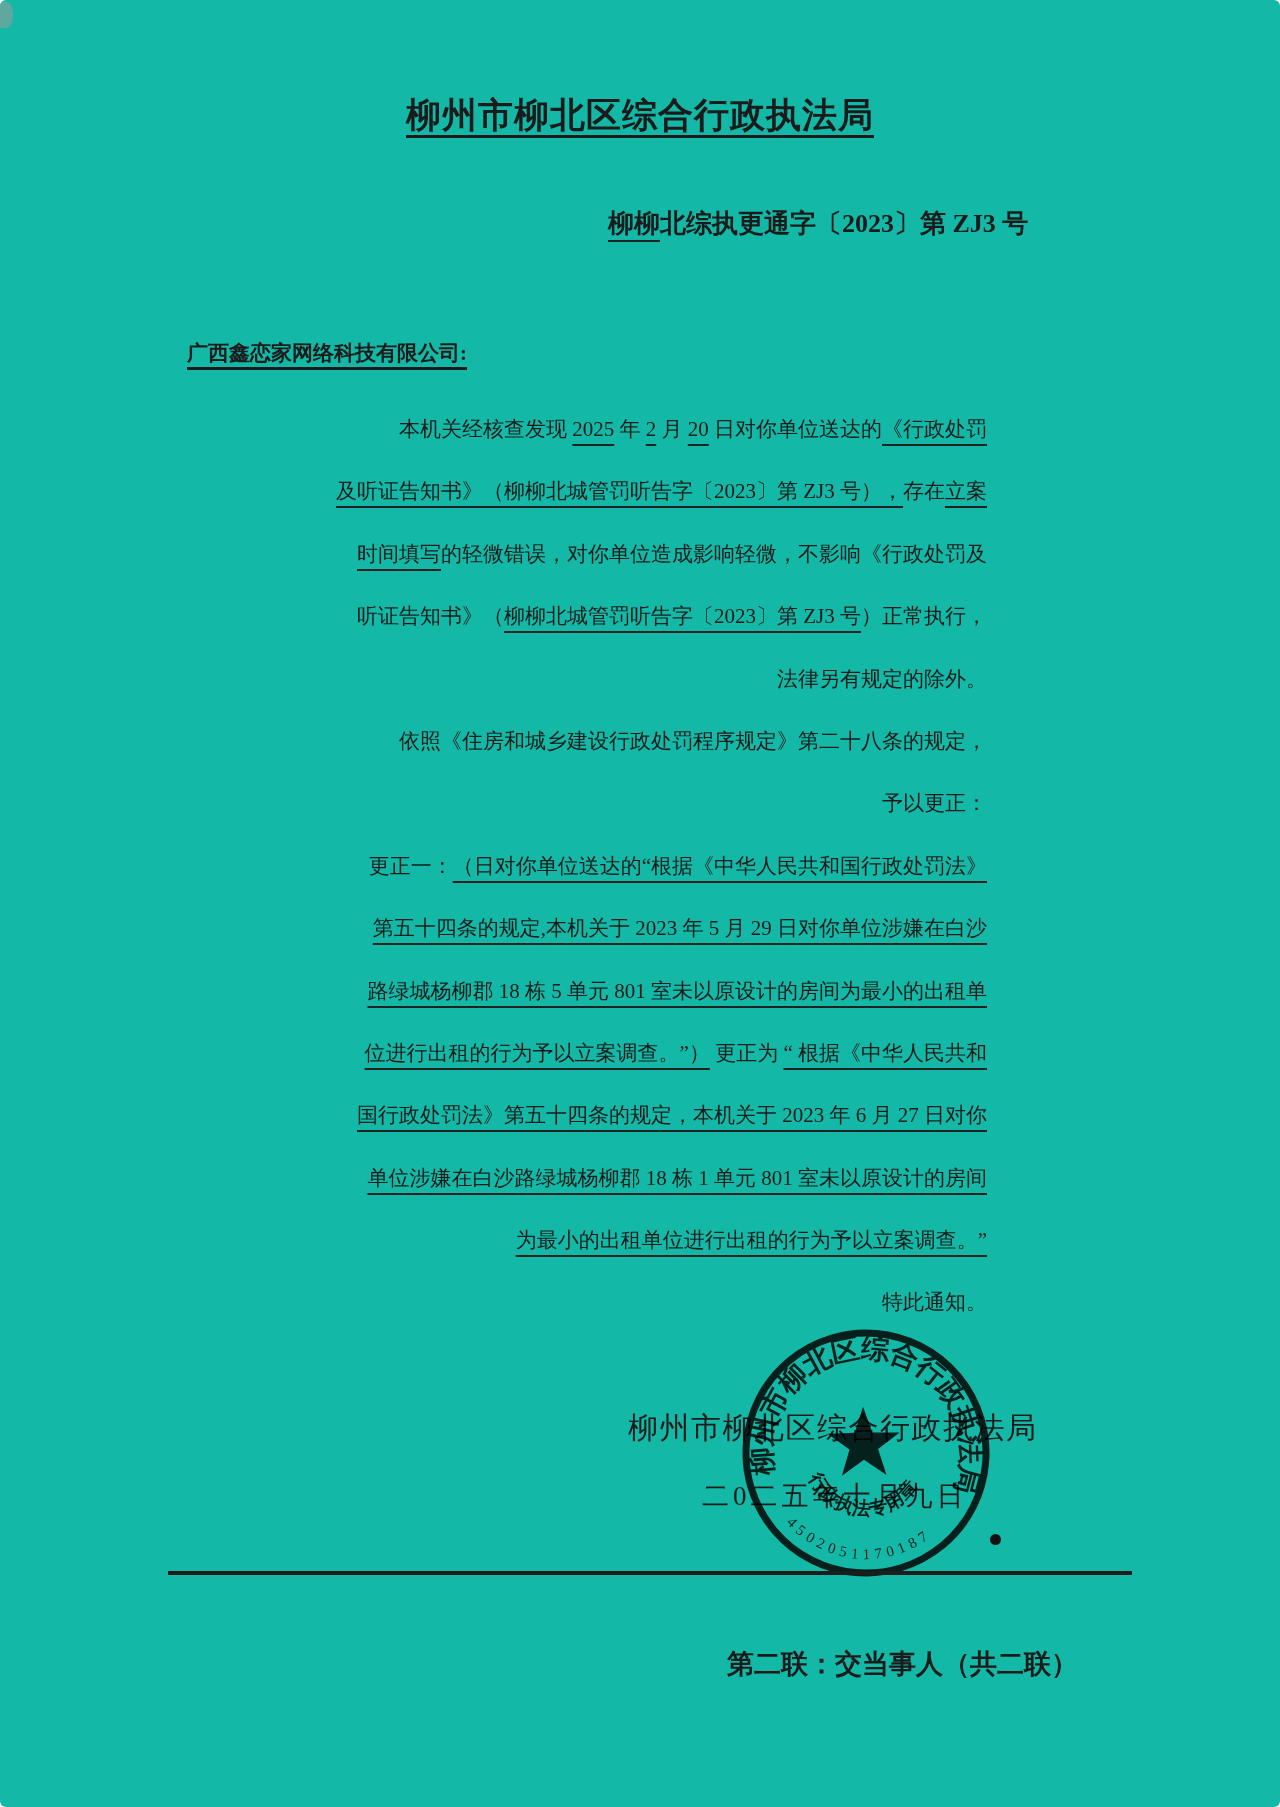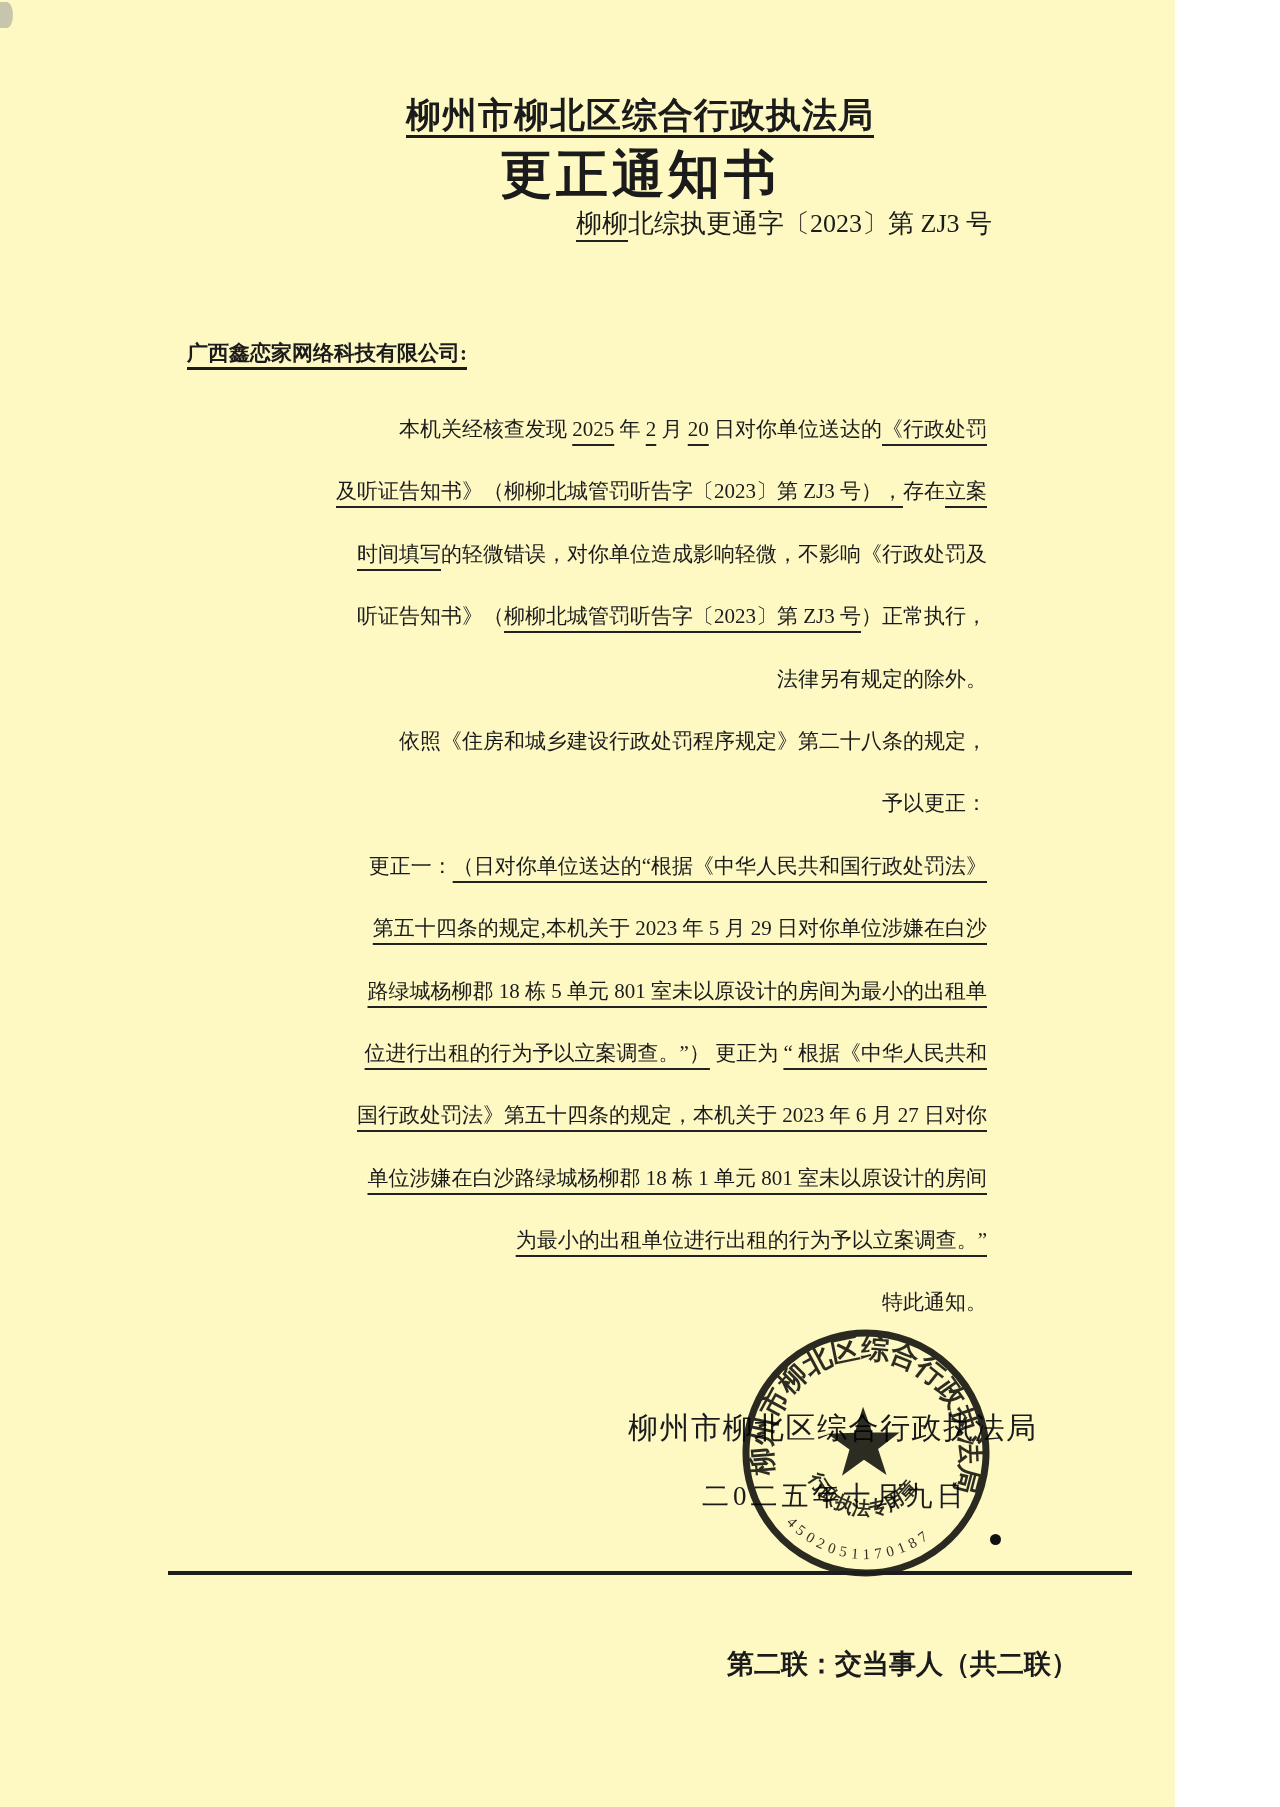--- a/index.html
+++ b/index.html
@@ -1,36 +1,37 @@
 <!DOCTYPE html>
 <html><head>
 <meta charset="utf-8">
 <style>
   html,body{margin:0;padding:0;background:#ffffff;}
   .page{
     position:relative;
-    width:1175px;height:1807px;
-    background:#fef9c3;
+    width:1280px;height:1807px;
+    background:#14b8a6;
     font-family:"Liberation Serif","DejaVu Serif",serif;
     color:#1b1b1b;
     overflow:hidden;
+    border-radius:6px;
   }
   .smudge{position:absolute;left:0;top:2px;width:13px;height:26px;background:#9a9a9a;border-radius:0 60% 60% 0;opacity:.55;}
   .org-title{
     position:absolute;top:92px;left:0;width:1280px;text-align:center;
     font-size:35px;font-weight:bold;letter-spacing:1px;
     text-decoration:underline;text-decoration-thickness:3px;text-underline-offset:8px;
   }
   .doc-title{
     position:absolute;top:140px;left:0;width:1280px;text-align:center;
     font-size:52px;font-weight:bold;letter-spacing:4px;
   }
   .doc-number{
-    position:absolute;top:206px;left:576px;
-    font-size:26px;white-space:nowrap;
+    position:absolute;top:206px;left:608px;
+    font-size:26px;white-space:nowrap;font-weight:bold;
   }
   .body-block{
     position:absolute;left:187px;top:330px;width:800px;
     font-size:21px;
   }
   .recipient{
     font-weight:bold;line-height:46px;height:68px;white-space:nowrap;
     }
   .recipient span{text-decoration:underline;text-decoration-thickness:2.5px;text-underline-offset:7px;}
   .bline{line-height:62.4px;height:62.4px;white-space:nowrap;text-align:right;}
@@ -63,21 +64,20 @@
 </style>
 </head>
 <body>
 
 <div class="page">
 
   <div class="smudge"></div>
 
   <div class="org-title">柳州市柳北区综合行政执法局</div>
 
-  <div class="doc-title">更正通知书</div>
 
   <div class="doc-number"><span class="u">柳柳</span><span>北综执更通字〔2023〕第 ZJ3 号</span></div>
 
   <div class="body-block">
     <div class="recipient"><span>广西鑫恋家网络科技有限公司:</span></div>
     <div id="lines-container">
         <div class="bline indent"><span>本机关经核查发现 </span><span class="u">2025</span><span> 年 </span><span class="u">2</span><span> 月 </span><span class="u">20</span><span> 日对你单位送达的</span><span class="u">《行政处罚</span></div>
         <div class="bline"><span class="u">及听证告知书》（柳柳北城管罚听告字〔2023〕第 ZJ3 号），</span><span>存在</span><span class="u">立案</span></div>
         <div class="bline"><span class="u">时间填写</span><span>的轻微错误，对你单位造成影响轻微，不影响《行政处罚及</span></div>
         <div class="bline"><span>听证告知书》（</span><span class="u">柳柳北城管罚听告字〔2023〕第 ZJ3 号</span><span>）正常执行，</span></div>

